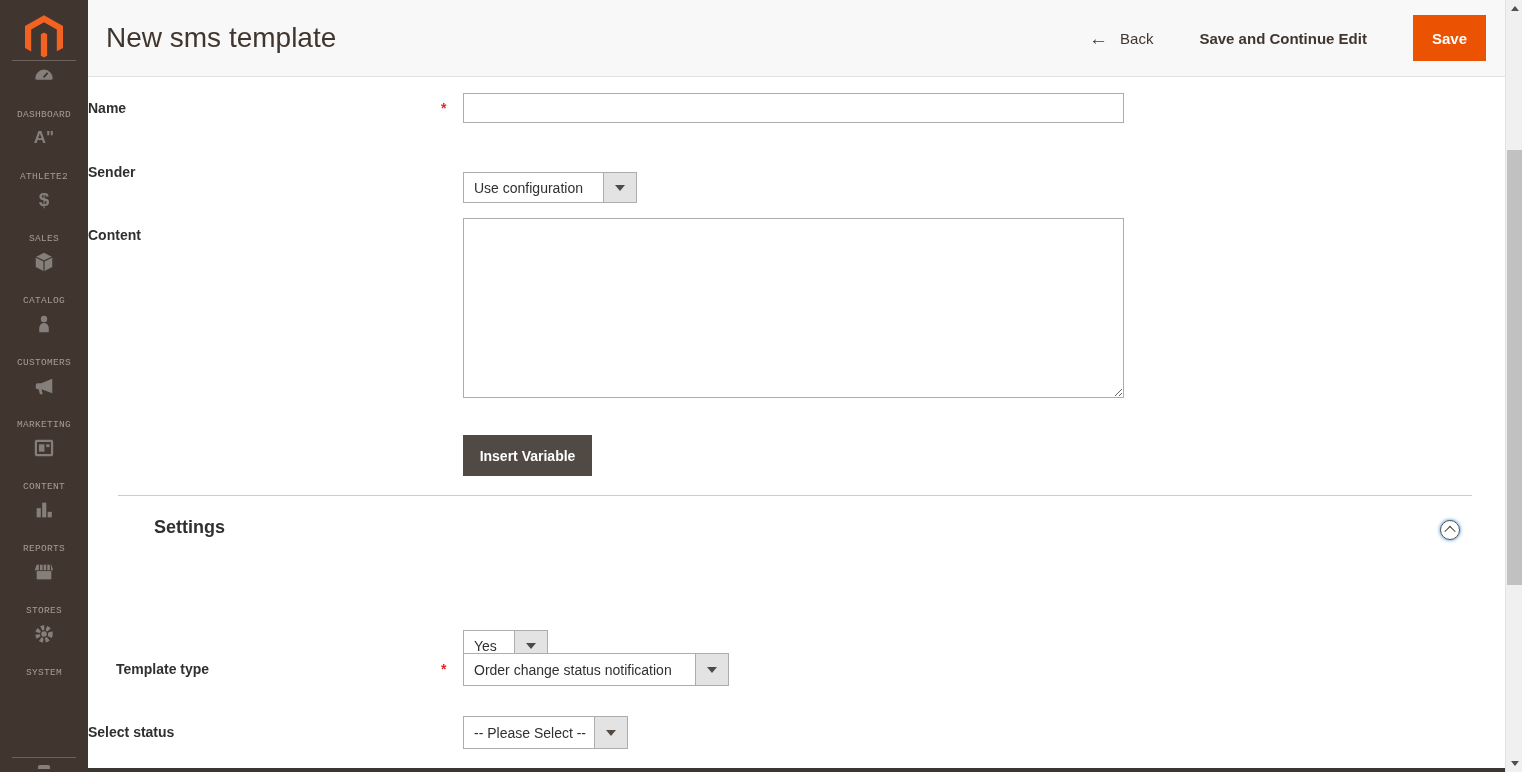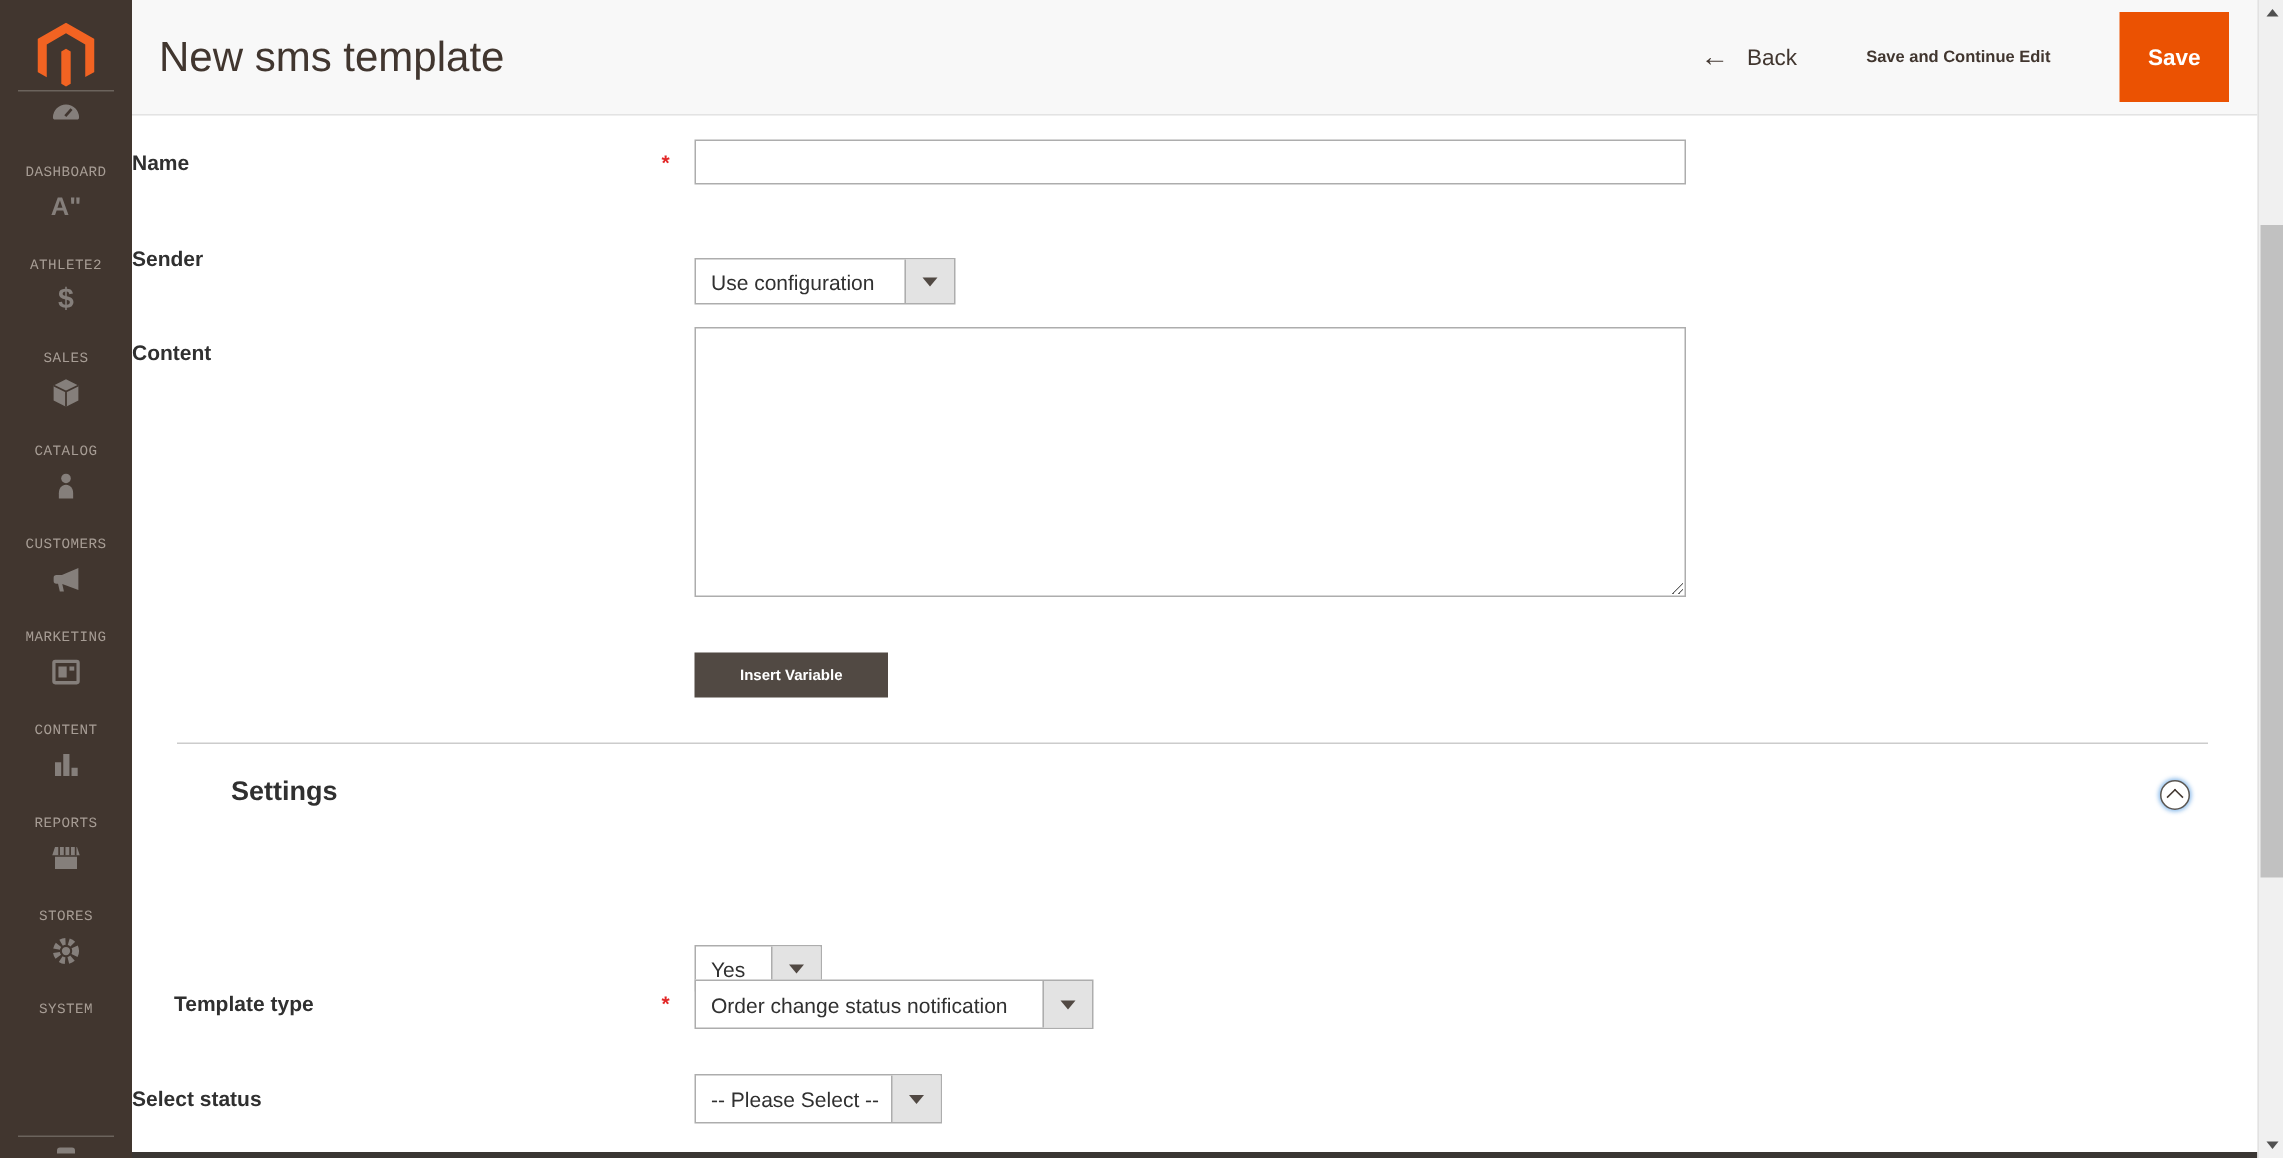--- a/index.html
+++ b/index.html
@@ -38,22 +38,22 @@
 
   
   .header { position:absolute; left:88px; top:0; width:1417px; height:77px;
     background:#f8f8f8; border-bottom:1px solid #e3e3e3; display:flex;
     align-items:center; padding:0 19px 0 18px; }
   .page-title { font-size:28px; color:#41362f; font-weight:400; flex:1; }
   .header-actions { display:flex; align-items:center; gap:46px; }
   .back-link { display:flex; align-items:center; gap:12px; color:#41362f;
     font-size:15px; cursor:pointer; }
   .back-arrow { font-size:19px; line-height:1; color:#41362f; }
-  .save-continue { color:#41362f; font-size:11px; font-weight:600; cursor:pointer; }
-  .save-btn { background:#eb5202; color:#fff; border:none; height:60px;
+  .save-continue { color:#41362f; font-size:15px; font-weight:600; cursor:pointer; }
+  .save-btn { background:#eb5202; color:#fff; border:none; height:46px;
     padding:0 19px; font-size:15px; font-weight:700; cursor:pointer;
     font-family:"Liberation Sans", sans-serif; }
 
   
   .main { position:absolute; left:88px; top:0; width:1417px; height:772px; }
   .flabel { position:absolute; left:0; width:345px; text-align:left;
     font-size:14px; font-weight:600; color:#303030; }
   .req { position:absolute; color:#e22626; font-size:14px; font-weight:600;
     width:14px; text-align:left; }
   .text-input { position:absolute; left:375px; width:661px; height:30px;
@@ -65,22 +65,22 @@
   .msel { position:absolute; left:375px; border:1px solid #adadad; background:#fff;
     cursor:pointer; }
   .msel-text { position:absolute; left:0; top:0; bottom:0; right:33px;
     display:flex; align-items:center; padding-left:10px; font-size:14px;
     color:#303030; white-space:nowrap; }
   .msel-btn { position:absolute; right:0; top:0; bottom:0; width:33px;
     background:#e3e3e3; border-left:1px solid #adadad; display:flex;
     align-items:center; justify-content:center; }
   .msel-caret { width:0; height:0; border-left:5px solid transparent;
     border-right:5px solid transparent; border-top:6px solid #514943; }
-  .insert-btn { position:absolute; left:375px; top:435px; width:129px; height:30px;
-    background:#514943; color:#fff; border:none; font-size:10px; font-weight:700;
+  .insert-btn { position:absolute; left:375px; top:435px; width:129px; height:41px;
+    background:#514943; color:#fff; border:none; font-size:14px; font-weight:700;
     cursor:pointer; font-family:"Liberation Sans", sans-serif; }
   .section-divider { position:absolute; left:30px; top:495px; width:1354px;
     height:1px; background:#cccccc; }
   .settings-heading { position:absolute; left:30px; top:517px; font-size:18px;
     font-weight:600; color:#303030;margin-left:36px; }
   .collapse-btn { position:absolute; left:1352px; top:520px; width:20px; height:20px;
     border:1px solid #5b5651; border-radius:50%; background:#fff;
     box-shadow:0 0 3px 1px rgba(110,170,230,.8); display:flex; align-items:center;
     justify-content:center; cursor:pointer; }
   .chev-up { width:8px; height:8px; border-left:1.5px solid #41362f;

